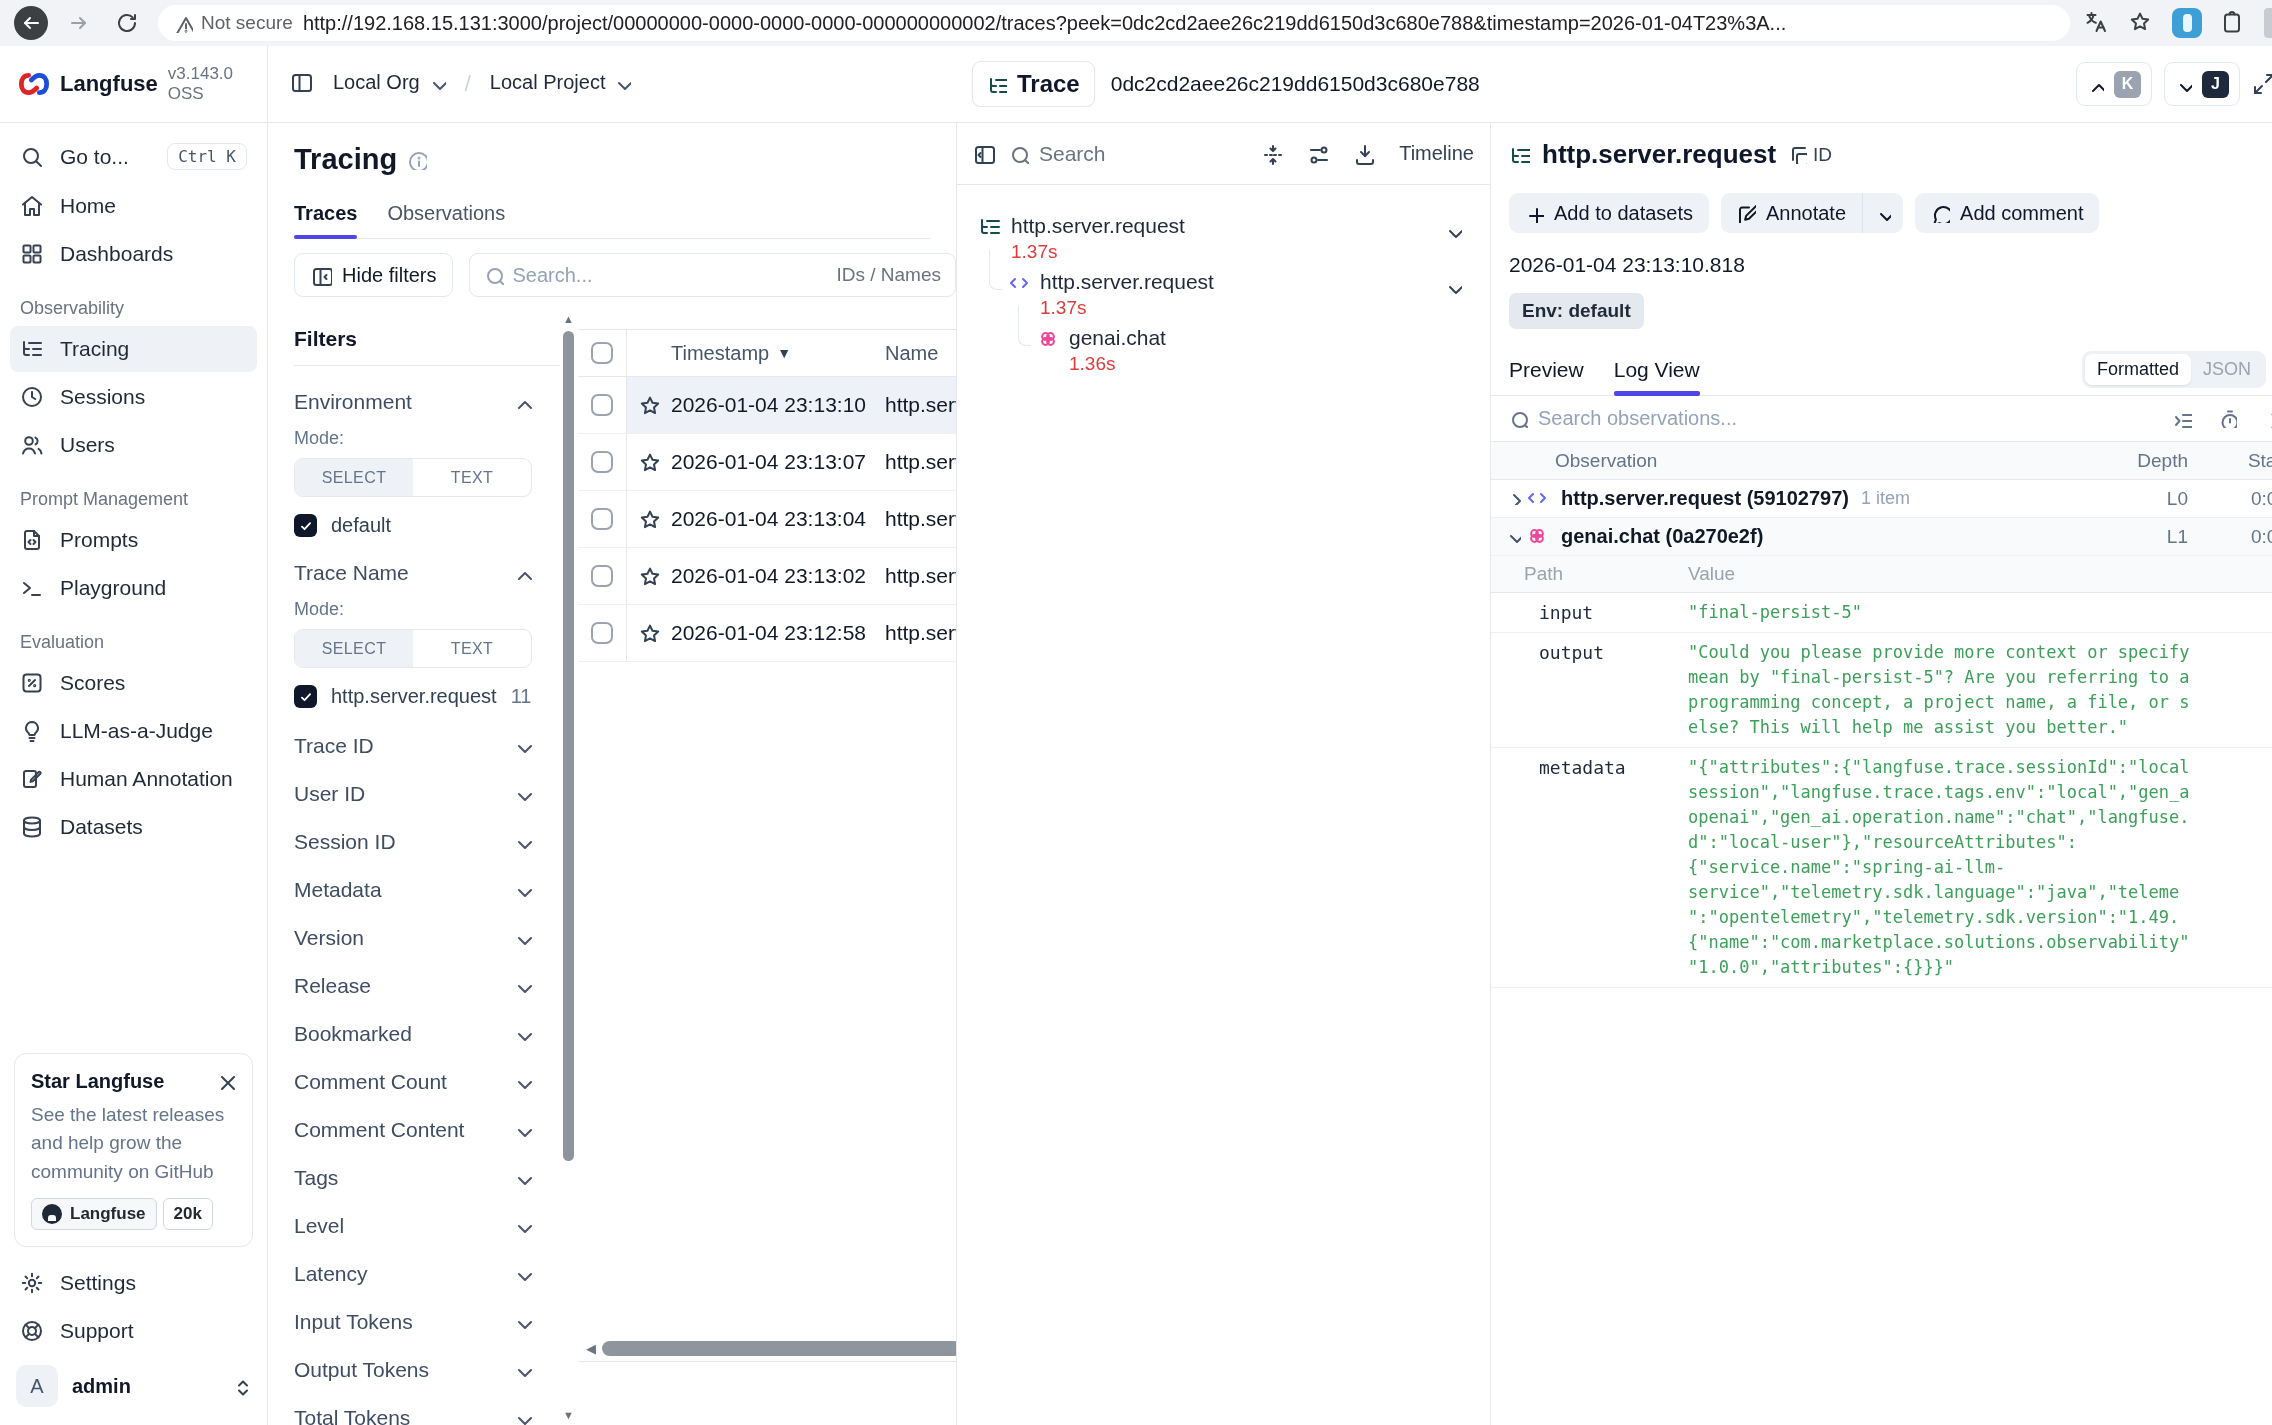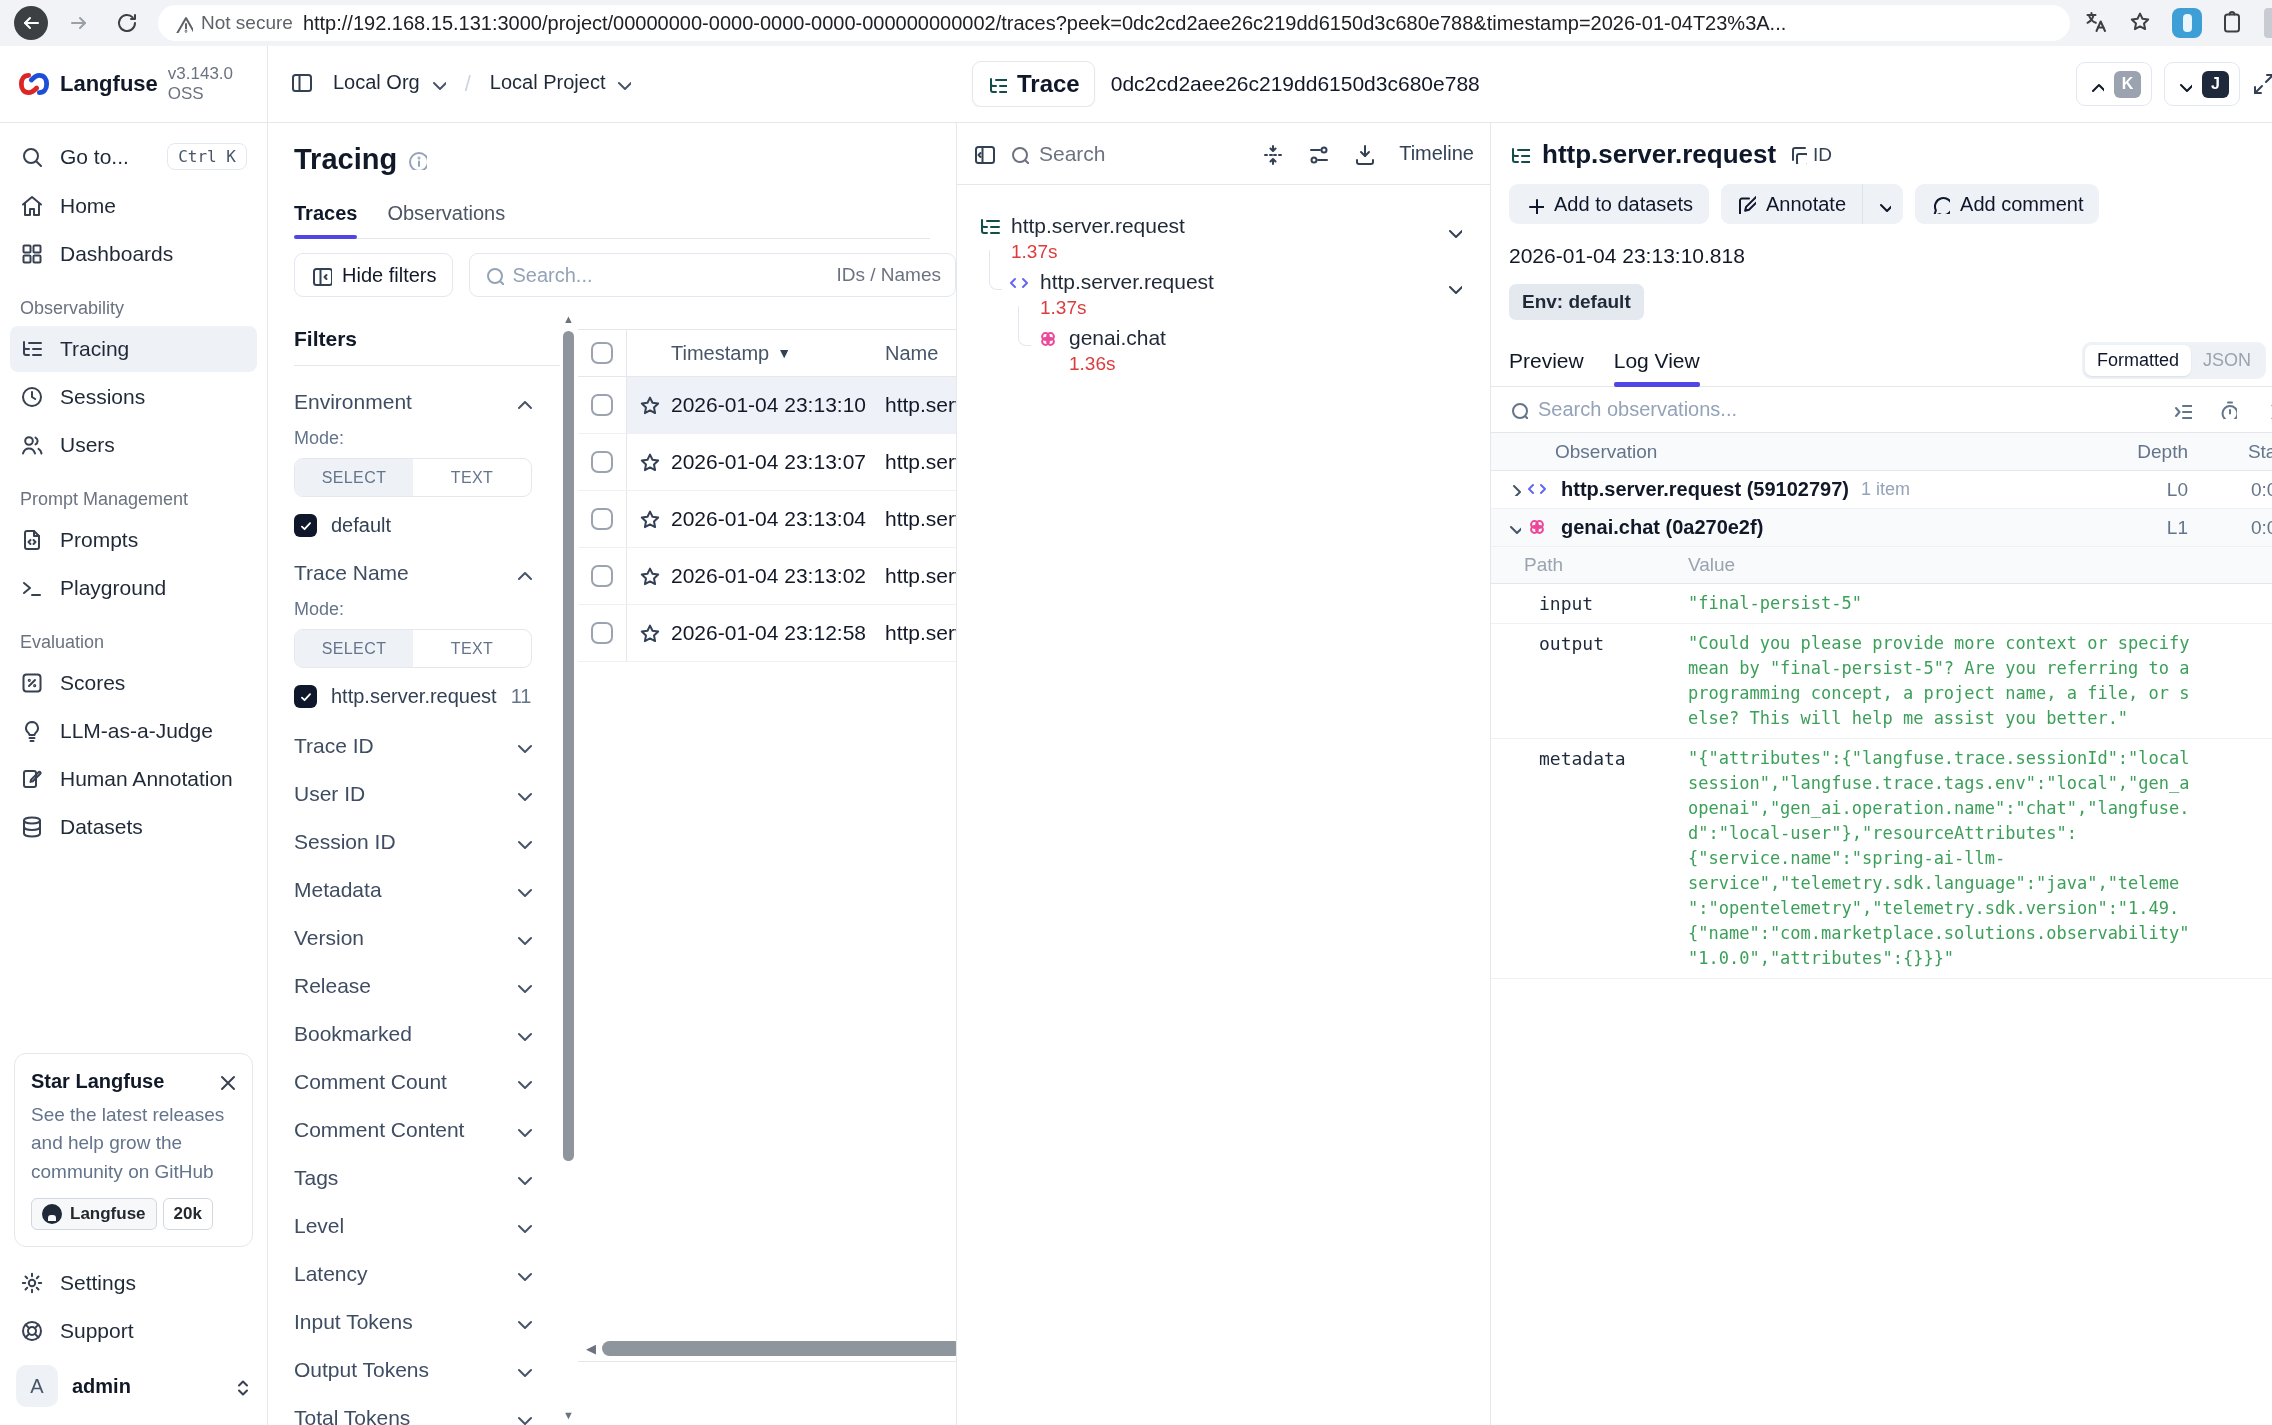--- a/index.html
+++ b/index.html
@@ -158,21 +158,21 @@
   .tchev .ic { width:18px; height:18px; }
   .guide { position:absolute; width:13px; border-left:1.5px solid #e2e8f0; border-bottom:1.5px solid #e2e8f0; border-bottom-left-radius:8px; }
 
   
   .dp { padding-left:18px; }
   .d-title { margin-top:16px; display:flex; align-items:center; gap:12px; }
   .d-title .tico { width:21px; height:21px; color:#134e4a; }
   .d-title h1 { font-size:26px; font-weight:600; color:#0f172a; }
   .d-title .meta { display:flex; align-items:center; gap:6px; color:#334155; font-size:19px; }
   .d-title .meta .ic { width:19px; height:19px; }
-  .d-actions { margin-top:14px; display:flex; align-items:center; gap:12px; }
+  .d-actions { margin-top:23px; display:flex; align-items:center; gap:12px; }
   .dbtn { display:flex; align-items:center; gap:10px; background:#eef1f6; border-radius:9px; height:40px; padding:0 16px; font-size:20px; font-weight:500; color:#0f172a; }
   .dbtn .ic { width:19px; height:19px; }
   .dbtn-split { display:flex; align-items:stretch; background:#eef1f6; border-radius:9px; overflow:hidden; }
   .dbtn-split .dbtn { border-radius:0; }
   .dbtn-split .chev-seg { display:flex; align-items:center; padding:0 12px; border-left:1px solid #dde3ea; color:#0f172a; }
   .chev-seg .ic { width:16px; height:16px; }
   .d-ts { margin-top:20px; font-size:21px; color:#111827; }
   .env-badge { display:inline-block; margin-top:16px; background:#e4e9f0; border-radius:7px; padding:7px 13px; font-size:19px; font-weight:600; color:#1f2937; }
   .d-tabs { margin-top:22px; display:flex; align-items:flex-end; gap:30px; border-bottom:1px solid #e5e7eb; padding-right:12px; }
   .dtab { font-size:21px; color:#111827; padding-bottom:13px; position:relative; }

